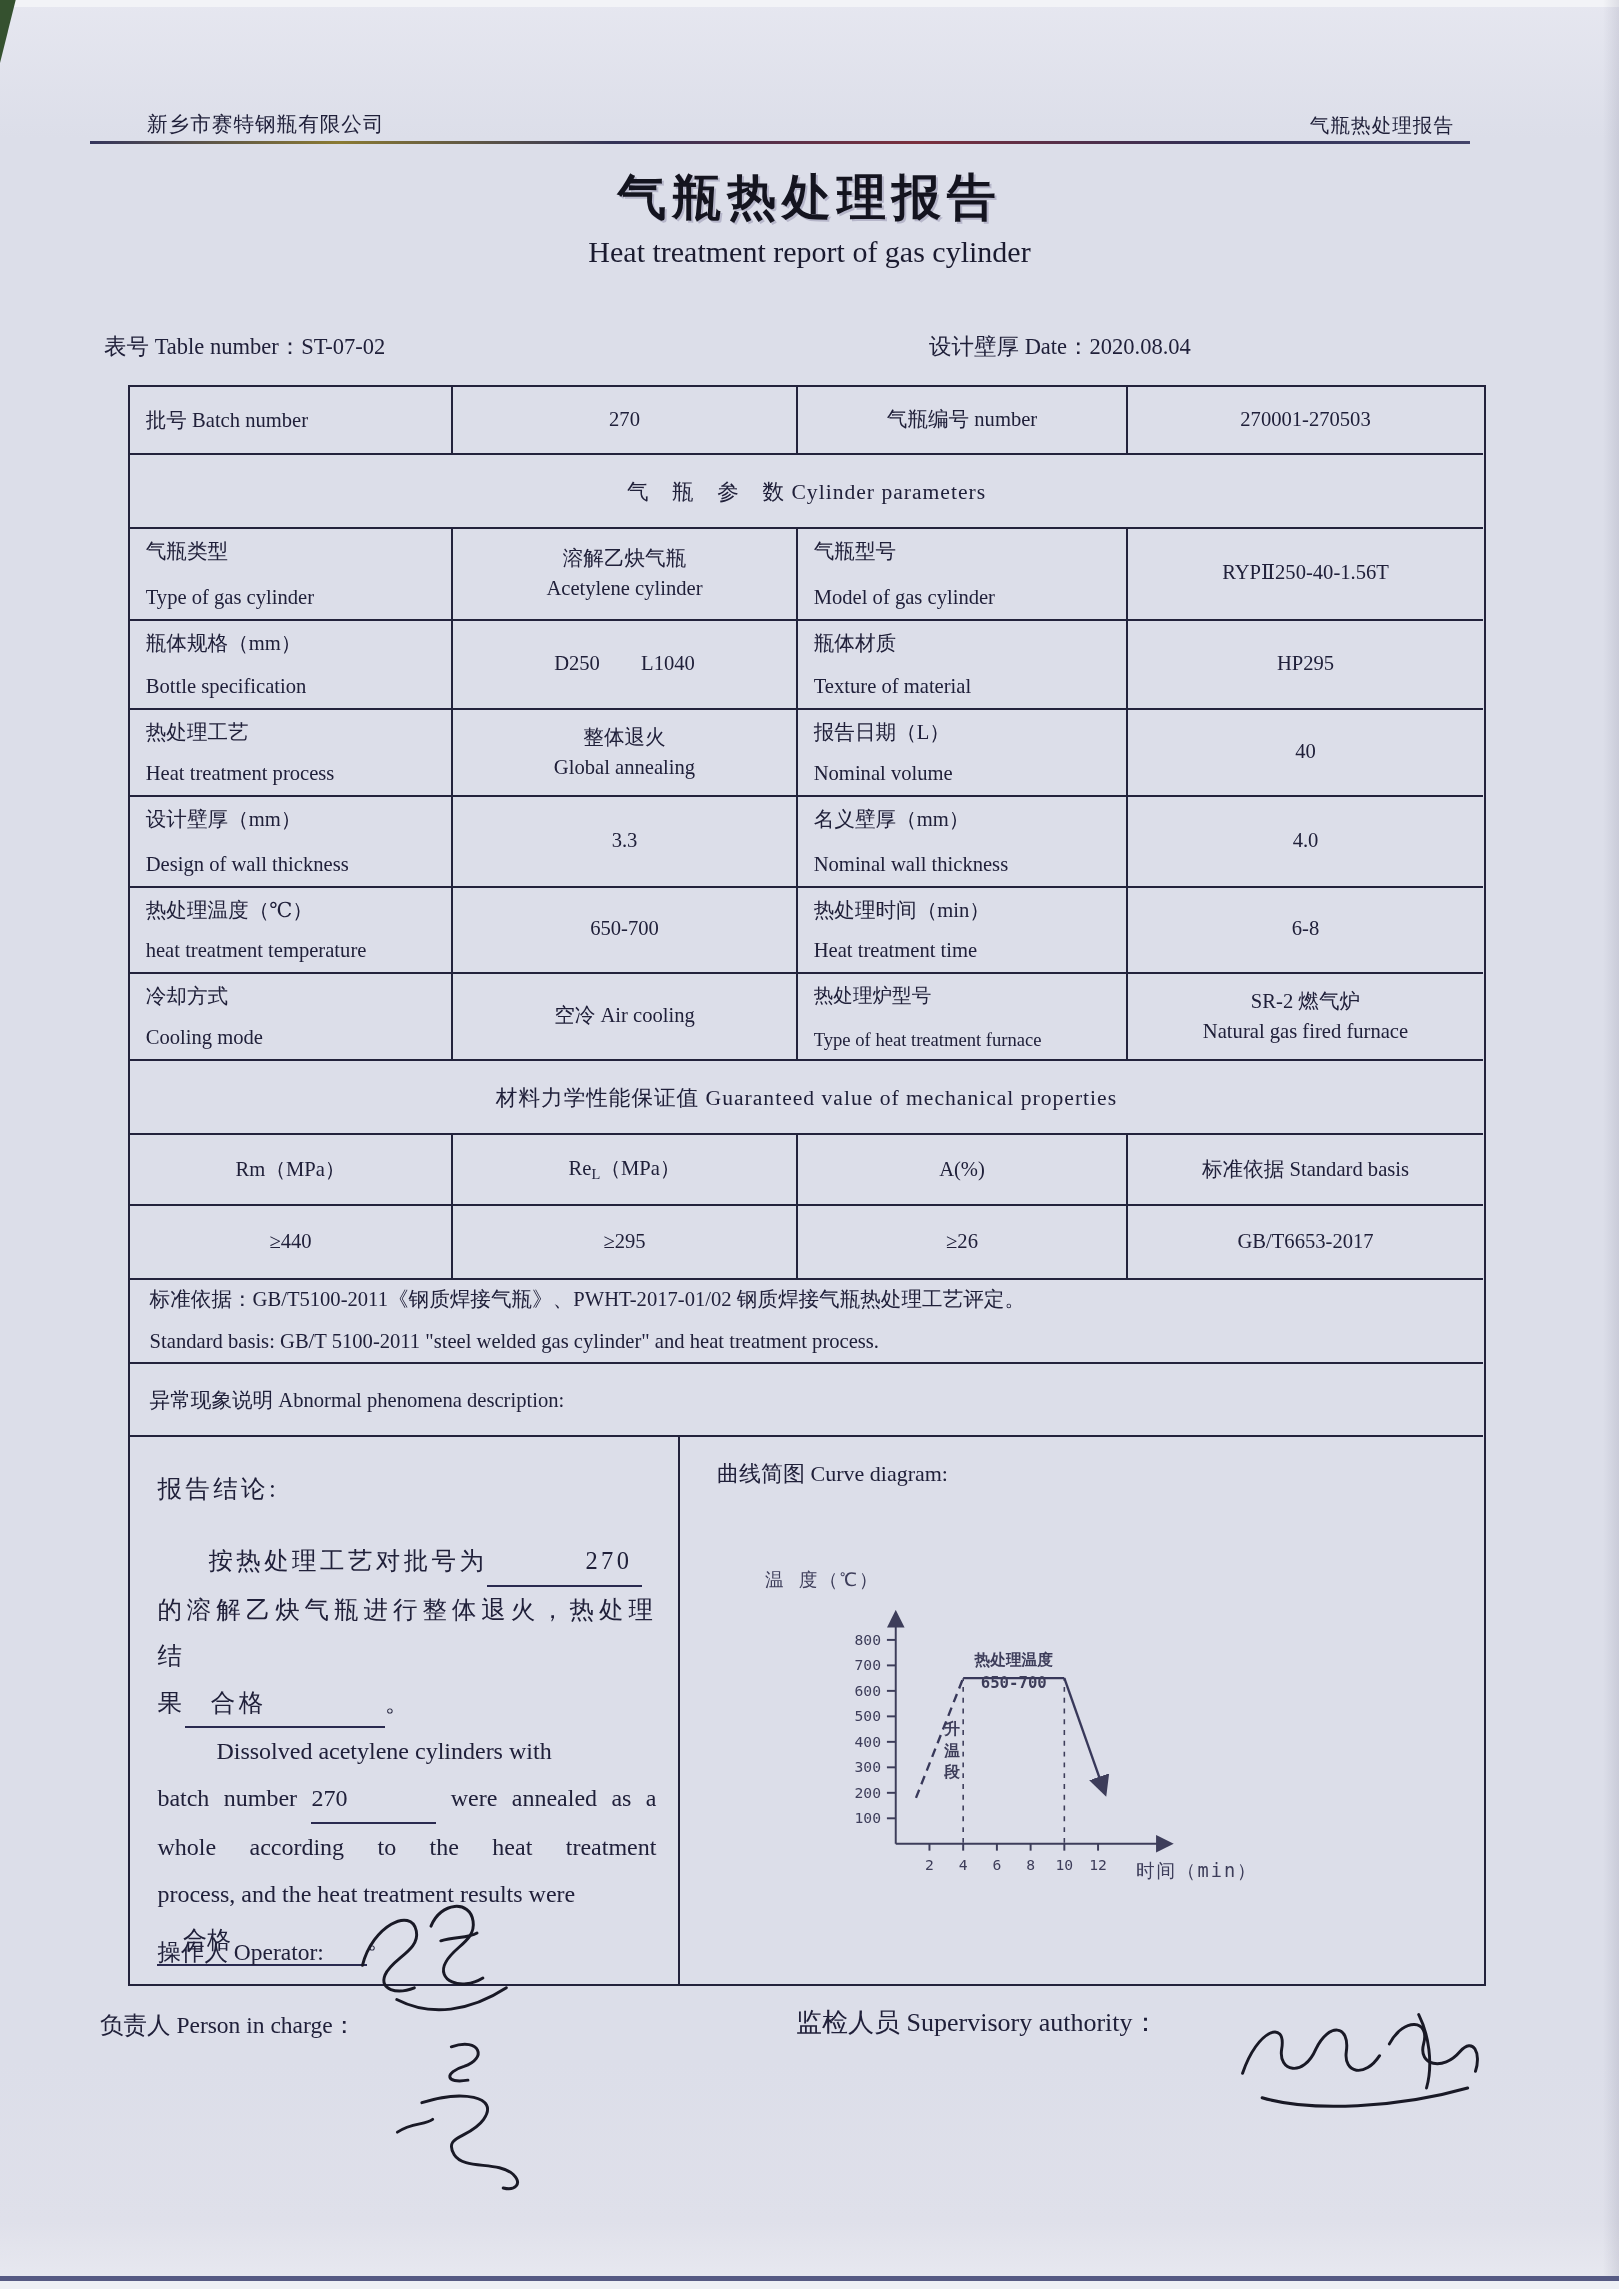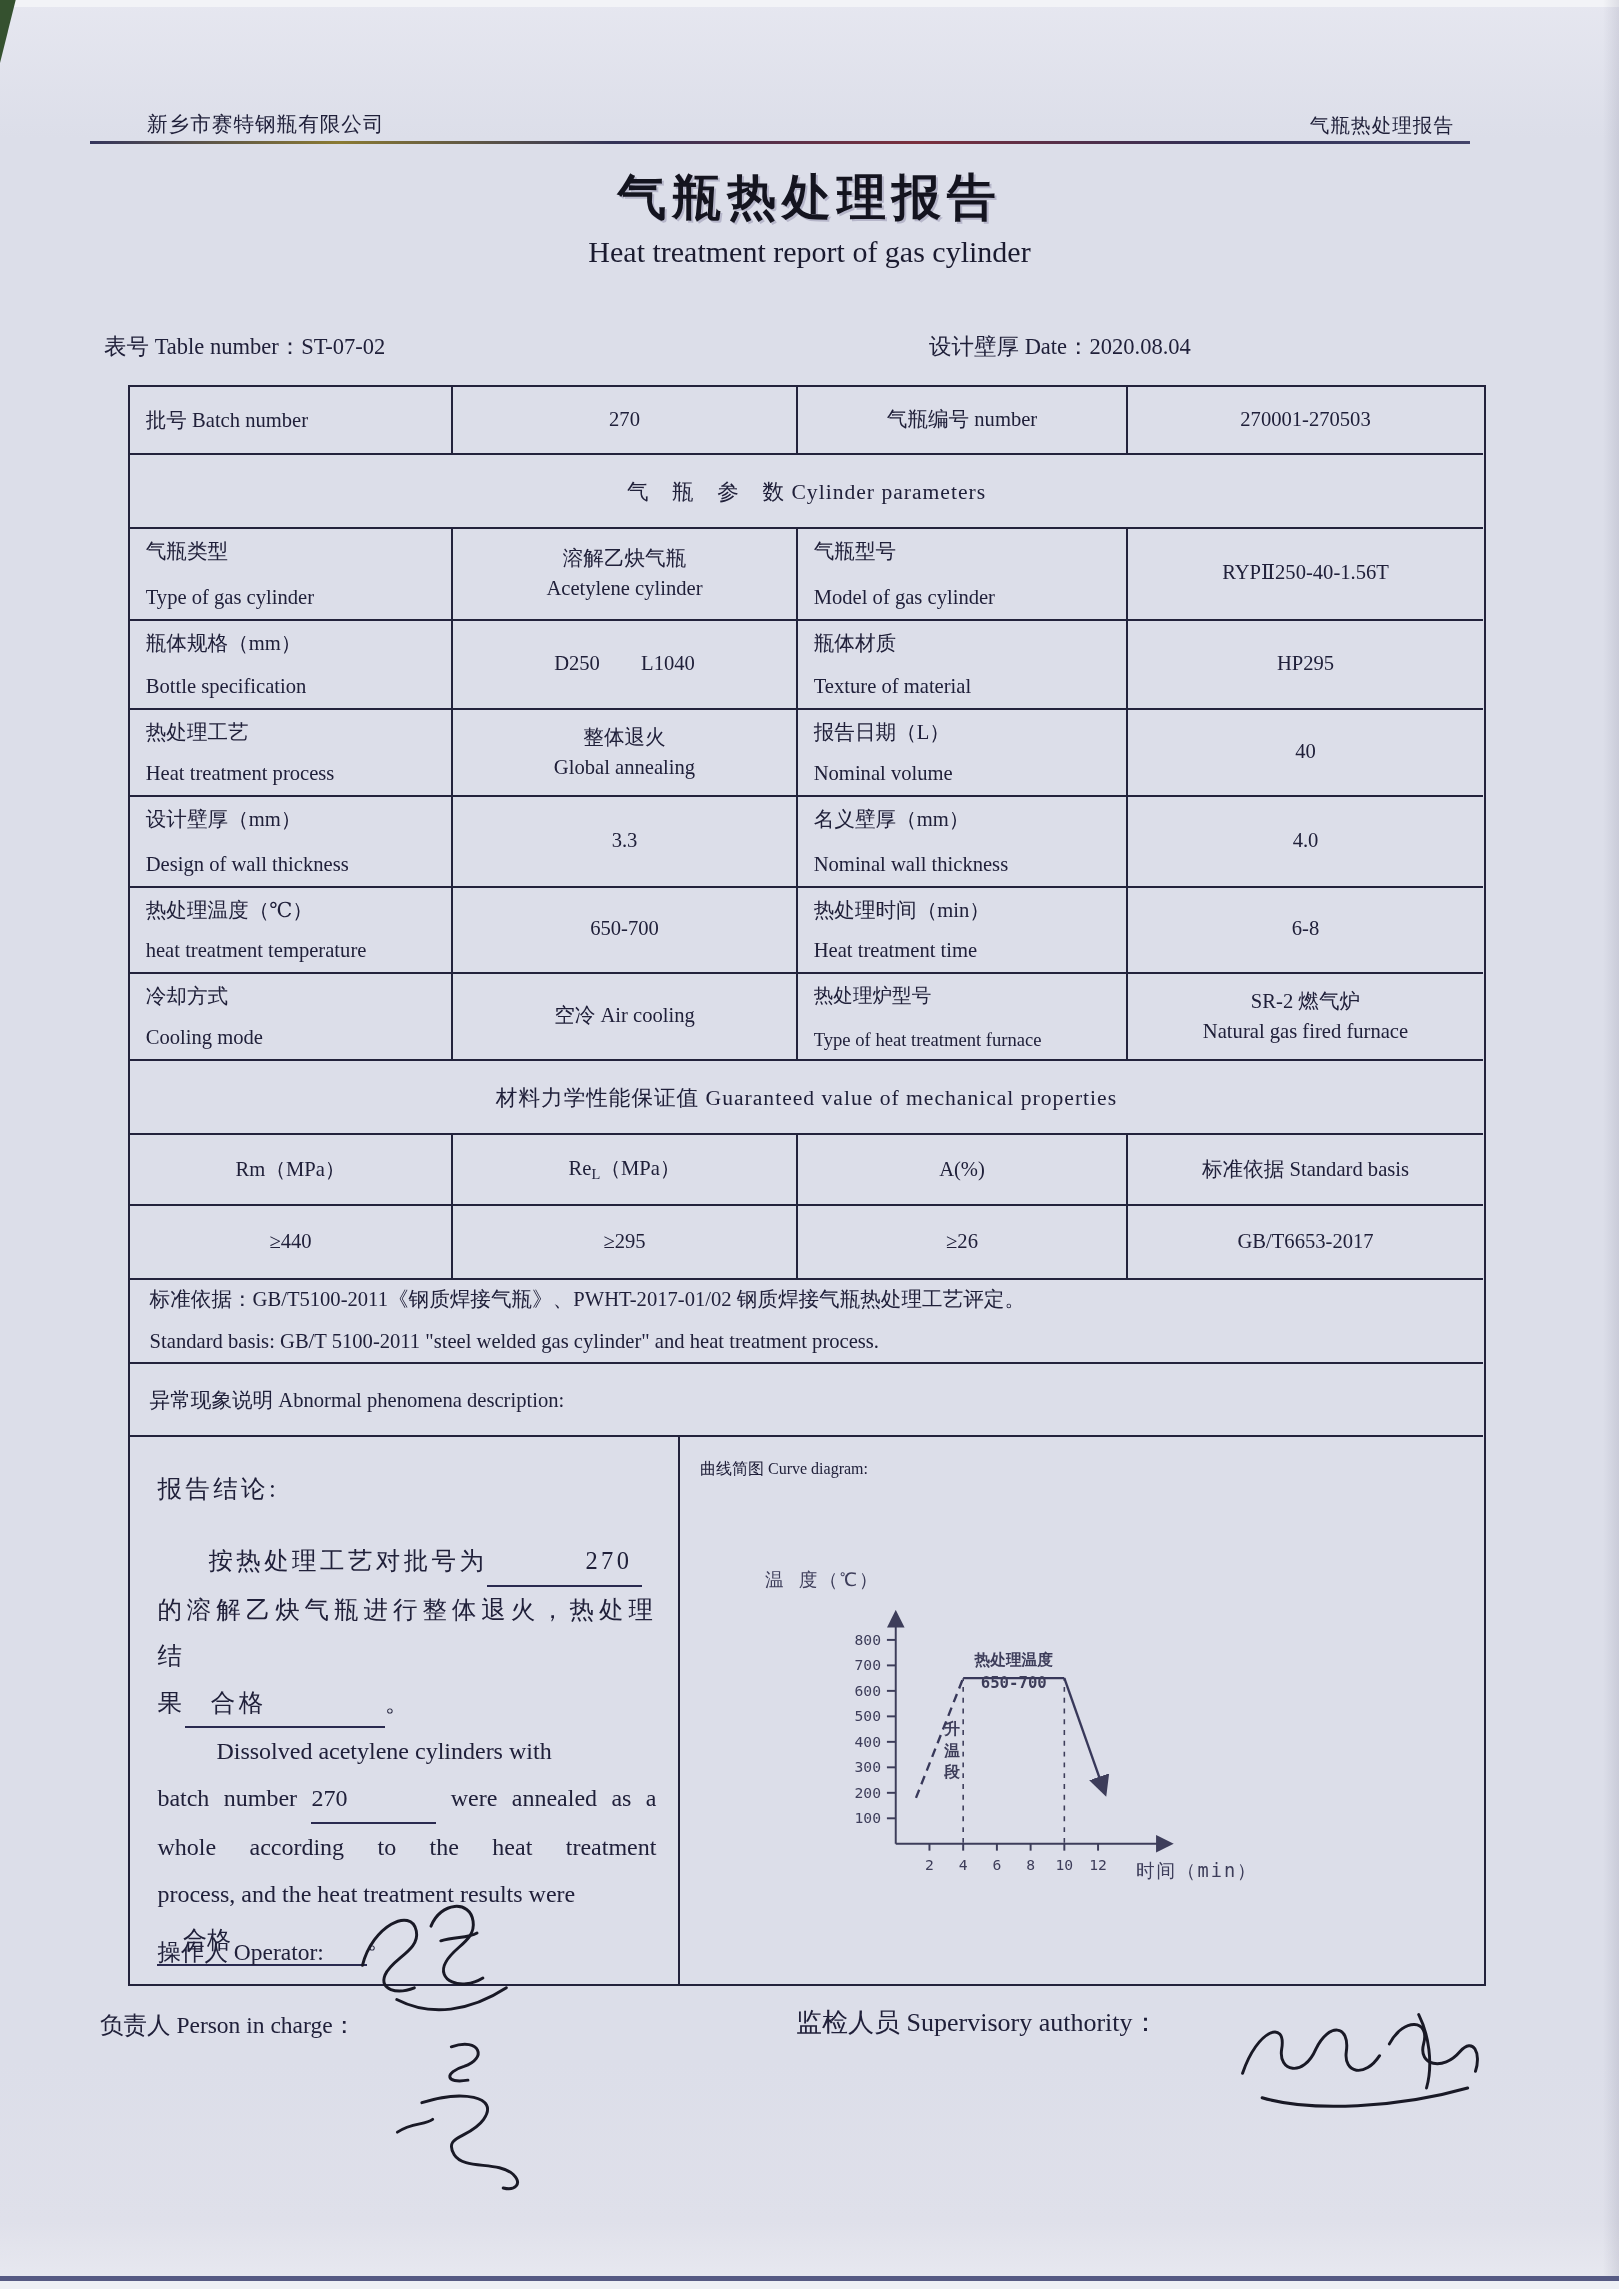--- a/index.html
+++ b/index.html
@@ -60,21 +60,21 @@
     padding:29px 21.6px 0 27.4px;font-size:24.5px;}
   .concl .t{margin-bottom:25.5px;}
   .zhline{line-height:1.9;letter-spacing:3.4px;}
   .jl{text-align:justify;text-align-last:justify;}
   .enline{line-height:1.95;font-size:24px;letter-spacing:0;}
   .ul{display:inline-block;border-bottom:2px solid #2a2a50;text-align:center;}
   .ul.r{text-align:right;padding-right:9.8px;}
   .ul.l{text-align:left;padding-left:25.5px;}
   .operator{position:absolute;left:27.4px;bottom:15.7px;font-size:23.5px;}
   .curvecell{flex:1;position:relative;}
-  .curve-title{position:absolute;left:20px;top:21.6px;font-size:16px;}
+  .curve-title{position:absolute;left:37px;top:21.6px;font-size:22px;}
   #curve-svg{position:absolute;left:0;top:0;width:802px;height:545px;}
   .ax{stroke:#3d3d5a;stroke-width:2;fill:none;}
   .guide{stroke:#3d3d5a;stroke-width:1.6;stroke-dasharray:5 6;fill:none;}
   .ser{stroke:#38385a;stroke-width:2.4;fill:none;}
   .dash{stroke-dasharray:9 6;}
   .tick{font:15px "DejaVu Sans Mono",monospace;fill:#3d3d5a;}
   .axlab{font:19px "DejaVu Sans Mono",monospace;fill:#3d3d5a;letter-spacing:2px;}
   .ann{font:16px "DejaVu Sans Mono",monospace;fill:#3d3d5a;font-weight:bold;}
   #arrP{fill:#3d3d5a;}
 

